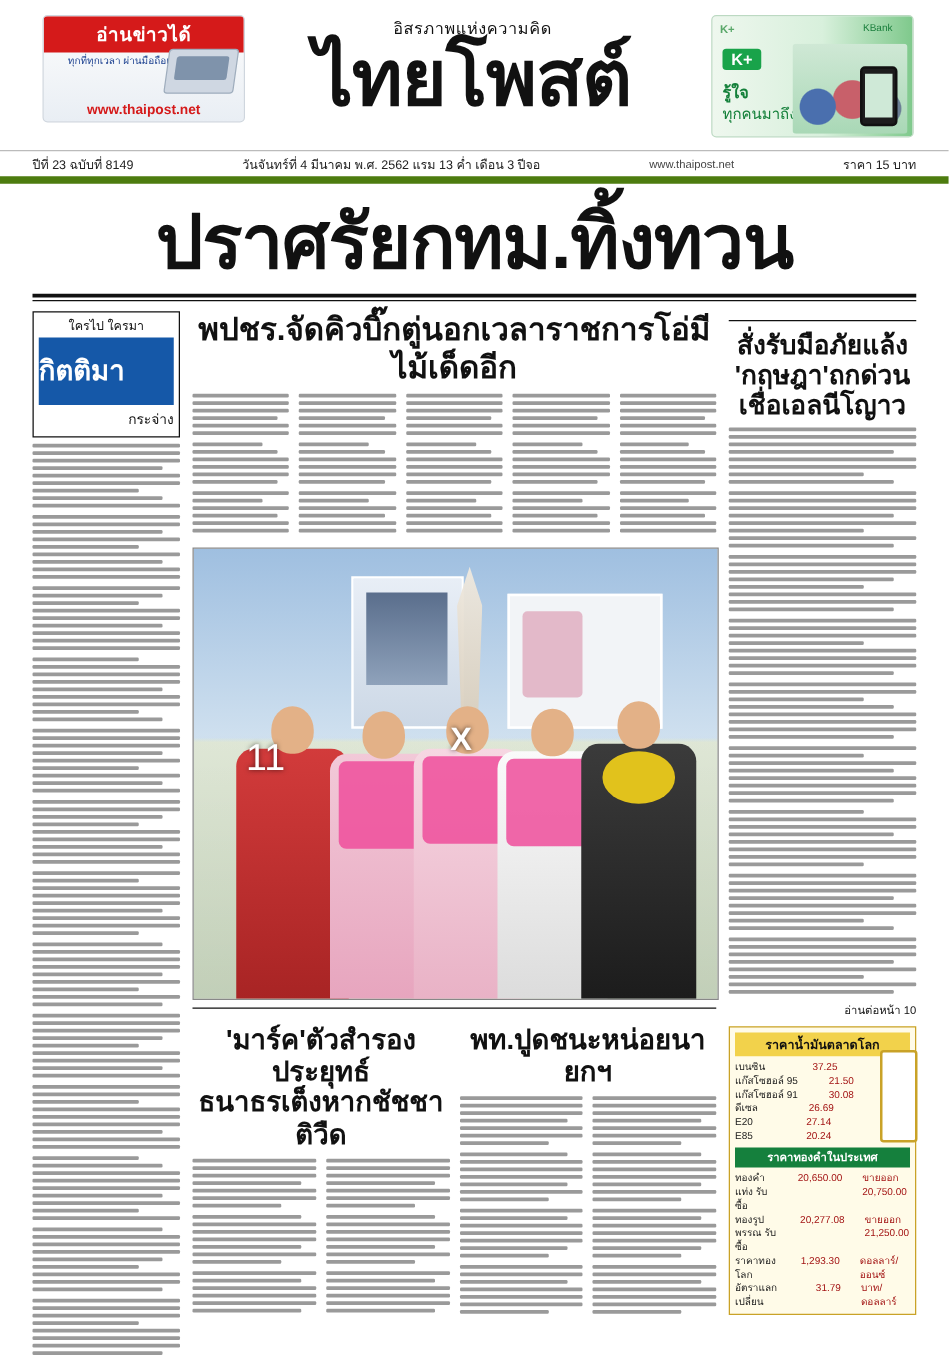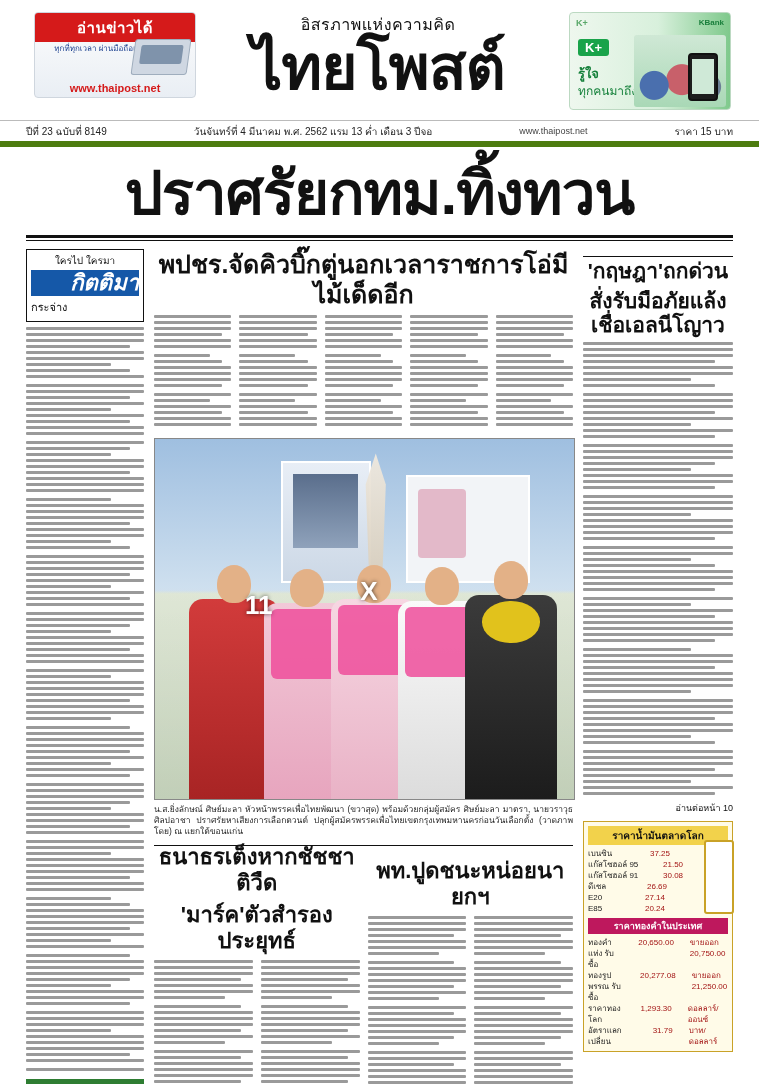--- a/index.html
+++ b/index.html
@@ -37,34 +37,34 @@
   }
   .rnb-dev:after{
     content:"";position:absolute;left:6px;top:5px;right:6px;bottom:10px;
     background:#7f93ab;border-radius:2px;
   }
 
   .logo-wrap{
     position:absolute;left:198px;top:6px;width:360px;text-align:center;
   }
   .logo-sub{
-    font-size:16px;color:#111;letter-spacing:.5px;margin-top:6px;
+    font-size:13px;color:#111;letter-spacing:.5px;margin-top:6px;
   }
   .logo-main{
     font-size:62px;line-height:62px;font-weight:bold;color:#111;
     letter-spacing:-1px;
   }
 
   .ad-box{
     position:absolute;right:28px;top:12px;width:160px;height:96px;
     background:linear-gradient(90deg,#eef7ee 0%,#d8f0dc 55%,#7fc98c 100%);
     border:1px solid #bcd9c2;border-radius:4px;overflow:hidden;
   }
   .ad-logo-l{position:absolute;left:6px;top:5px;font-size:9px;color:#5aa86a;font-weight:bold;}
-  .ad-logo-r{position:absolute;right:6px;top:5px;font-size:8px;color:#1a7f3c;font-weight:bold;}
+  .ad-logo-r{position:absolute;right:16px;top:5px;font-size:8px;color:#1a7f3c;font-weight:normal;}
   .ad-kplus{
     position:absolute;left:8px;top:26px;background:#19a34a;color:#fff;
     font-size:13px;font-weight:bold;padding:1px 7px;border-radius:3px;
   }
   .ad-line1{position:absolute;left:8px;top:50px;font-size:13px;color:#14803a;font-weight:bold;}
   .ad-line2{position:absolute;left:8px;top:68px;font-size:12px;color:#14803a;}
   .ad-people{
     position:absolute;right:4px;bottom:2px;width:92px;height:72px;
     background:
       radial-gradient(circle at 22% 70%, #4a6fae 0 14px, transparent 15px),
@@ -101,23 +101,23 @@
   .cols{display:flex;gap:10px;}
   .col-left{width:118px;flex:0 0 118px;}
   .col-mid{flex:1 1 auto;}
   .col-right{width:150px;flex:0 0 150px;}
 
   
   .op-head{border:1px solid #111;padding:3px 4px 5px;margin-bottom:5px;}
   .op-kicker{font-size:10px;text-align:center;color:#111;margin-bottom:2px;}
   .op-title{
     background:#1558a8;color:#fff;font-size:22px;line-height:24px;
-    font-weight:bold;text-align:right;padding:1px 0;font-style:italic;
-  }
-  .op-sub{font-size:11px;text-align:left;color:#111;margin-top:2px;}
+    font-weight:bold;text-align:left;padding:15px 0;
+  }
+  .op-sub{font-size:11px;text-align:right;color:#111;margin-top:2px;}
 
   
   .tx{font-size:0;line-height:0;}
   .ln{height:3px;background:#9a9a9a;margin:0 0 3px;border-radius:1px;}
   .ln.s{width:72%;}
   .ln.m{width:88%;}
   .para{margin-bottom:6px;}
 
   .sub-headline{
     font-size:25px;line-height:30px;font-weight:bold;text-align:center;
@@ -161,23 +161,22 @@
   .p1{left:8%;width:90px;height:200px;background:linear-gradient(#d23b3b,#a82424);}
   .p2{left:26%;width:86px;height:196px;background:linear-gradient(#f2c9d8,#e7a5be);}
   .p3{left:42%;width:86px;height:200px;background:linear-gradient(#f6d7e2,#e9b2c6);}
   .p4{left:58%;width:88px;height:198px;background:linear-gradient(#fafafa,#dcdcdc);}
   .p5{left:74%;width:92px;height:204px;background:linear-gradient(#3b3b3b,#1c1c1c);}
   .head{position:absolute;top:-34px;left:50%;transform:translateX(-50%);
         width:34px;height:38px;background:#e3b187;border-radius:50% 50% 45% 45%;}
   .scarf{position:absolute;top:6px;left:8%;width:84%;height:70px;background:#ef4d9b;opacity:.85;border-radius:6px;}
   .lei{position:absolute;top:6px;left:18%;width:64%;height:42px;background:#f4d11a;border-radius:50%;opacity:.9;}
   .num11{
-    position:absolute;left:10%;top:42%;font-size:26px;font-weight:bold;color:#fff;
+    position:absolute;left:10%;top:42%;font-size:30px;font-weight:normal;color:#fff;
     text-shadow:0 0 4px rgba(0,0,0,.6);
-    margin-left:48px;
   }
   .markx{
     position:absolute;left:49%;top:38%;font-size:26px;font-weight:bold;color:#fff;
     text-shadow:0 0 4px rgba(0,0,0,.7);
   }
   .caption{font-size:8.5px;line-height:11px;color:#222;margin:4px 0 8px;text-align:justify;}
 
   .right-head{
     font-size:21px;line-height:25px;font-weight:bold;text-align:center;margin:0 0 5px;
   }
@@ -192,21 +191,21 @@
   .oil-box{
     border:1px solid #c9a227;background:#fffbe8;padding:4px;margin-top:6px;position:relative;
   }
   .oil-title{
     background:#f2d24b;color:#111;font-size:10px;font-weight:bold;
     text-align:center;padding:2px 0;margin-bottom:3px;
   }
   .oil-row{display:flex;justify-content:space-between;font-size:8px;line-height:11px;color:#a31414;gap:16px;}
   .oil-row span:first-child{color:#1a1a1a;}
   .oil-sub{
-    background:#be185d;color:#fff;font-size:9px;text-align:center;
+    background:#15803d;color:#fff;font-size:9px;text-align:center;
     padding:1px 0;margin:4px 0 3px;font-weight:bold;
   }
   .pump{
     position:absolute;right:-2px;top:18px;width:26px;height:70px;
     border:2px solid #c9a227;border-radius:3px;background:#fff;
   }
 
   
   .mk-box{border:1px solid #2e7d32;margin-top:8px;}
   .mk-title{background:#2e7d32;color:#fff;font-size:13px;font-weight:bold;text-align:center;padding:2px 0;}
@@ -546,27 +545,26 @@
               <span class="scarf"></span>
             </div>
           <div class="person p5">
               <span class="head"></span>
               <span class="lei"></span>
             </div>
           <div class="num11">11</div>
           <div class="markx">X</div>
         </div>
 
-        <div class="caption">น.ส.ยิ่งลักษณ์ ศิษย์มะลา หัวหน้าพรรคเพื่อไทยพัฒนา (ขวาสุด) พร้อมด้วยกลุ่มผู้สมัคร ศิษย์มะลา มาตรา, นายวราวุธ ศิลปอาชา ปราศรัยหาเสียงการเลือกตวนต์ ปลุกผู้สมัครพรรคเพื่อไทยเขตกรุงเทพมหานครก่อนวันเลือกตั้ง (วาดภาพโดย) ณ แยกใต้ขอนแก่น</div>
 
         <div class="thin-sep"></div>
         <div class="colsplit">
           <div>
+            <div class="two-head">'มาร์ค'ตัวสำรองประยุทธ์</div>
             <div class="two-head" style="margin-top:-8px">ธนาธรเต็งหากชัชชาติวืด</div>
-            <div class="two-head">'มาร์ค'ตัวสำรองประยุทธ์</div>
             <div class="colsplit">
               <div class="tx">
                   <div class="ln "></div>
                   <div class="ln "></div>
                   <div class="ln "></div>
                   <div class="ln m"></div>
                   <div class="ln "></div>
                   <div class="ln "></div>
                   <div class="ln s"></div>
                   <div class="para"></div>
@@ -689,22 +687,22 @@
                 </div>
             </div>
 
           </div>
         </div>
       </div>
 
       <div class="col-right">
         <div class="tx" id="rtop"></div>
         <div class="hr-soft"></div>
+        <div class="right-head">สั่งรับมือภัยแล้ง</div>
         <div class="right-head" style="margin-top:-6px">'กฤษฎา'ถกด่วน</div>
-        <div class="right-head">สั่งรับมือภัยแล้ง</div>
         <div class="right-head" style="margin-top:-6px">เชื่อเอลนีโญาว</div>
         <div class="tx" id="rbody">
             <div class="ln "></div>
             <div class="ln "></div>
             <div class="ln "></div>
             <div class="ln m"></div>
             <div class="ln "></div>
             <div class="ln "></div>
             <div class="ln s"></div>
             <div class="ln m"></div>

